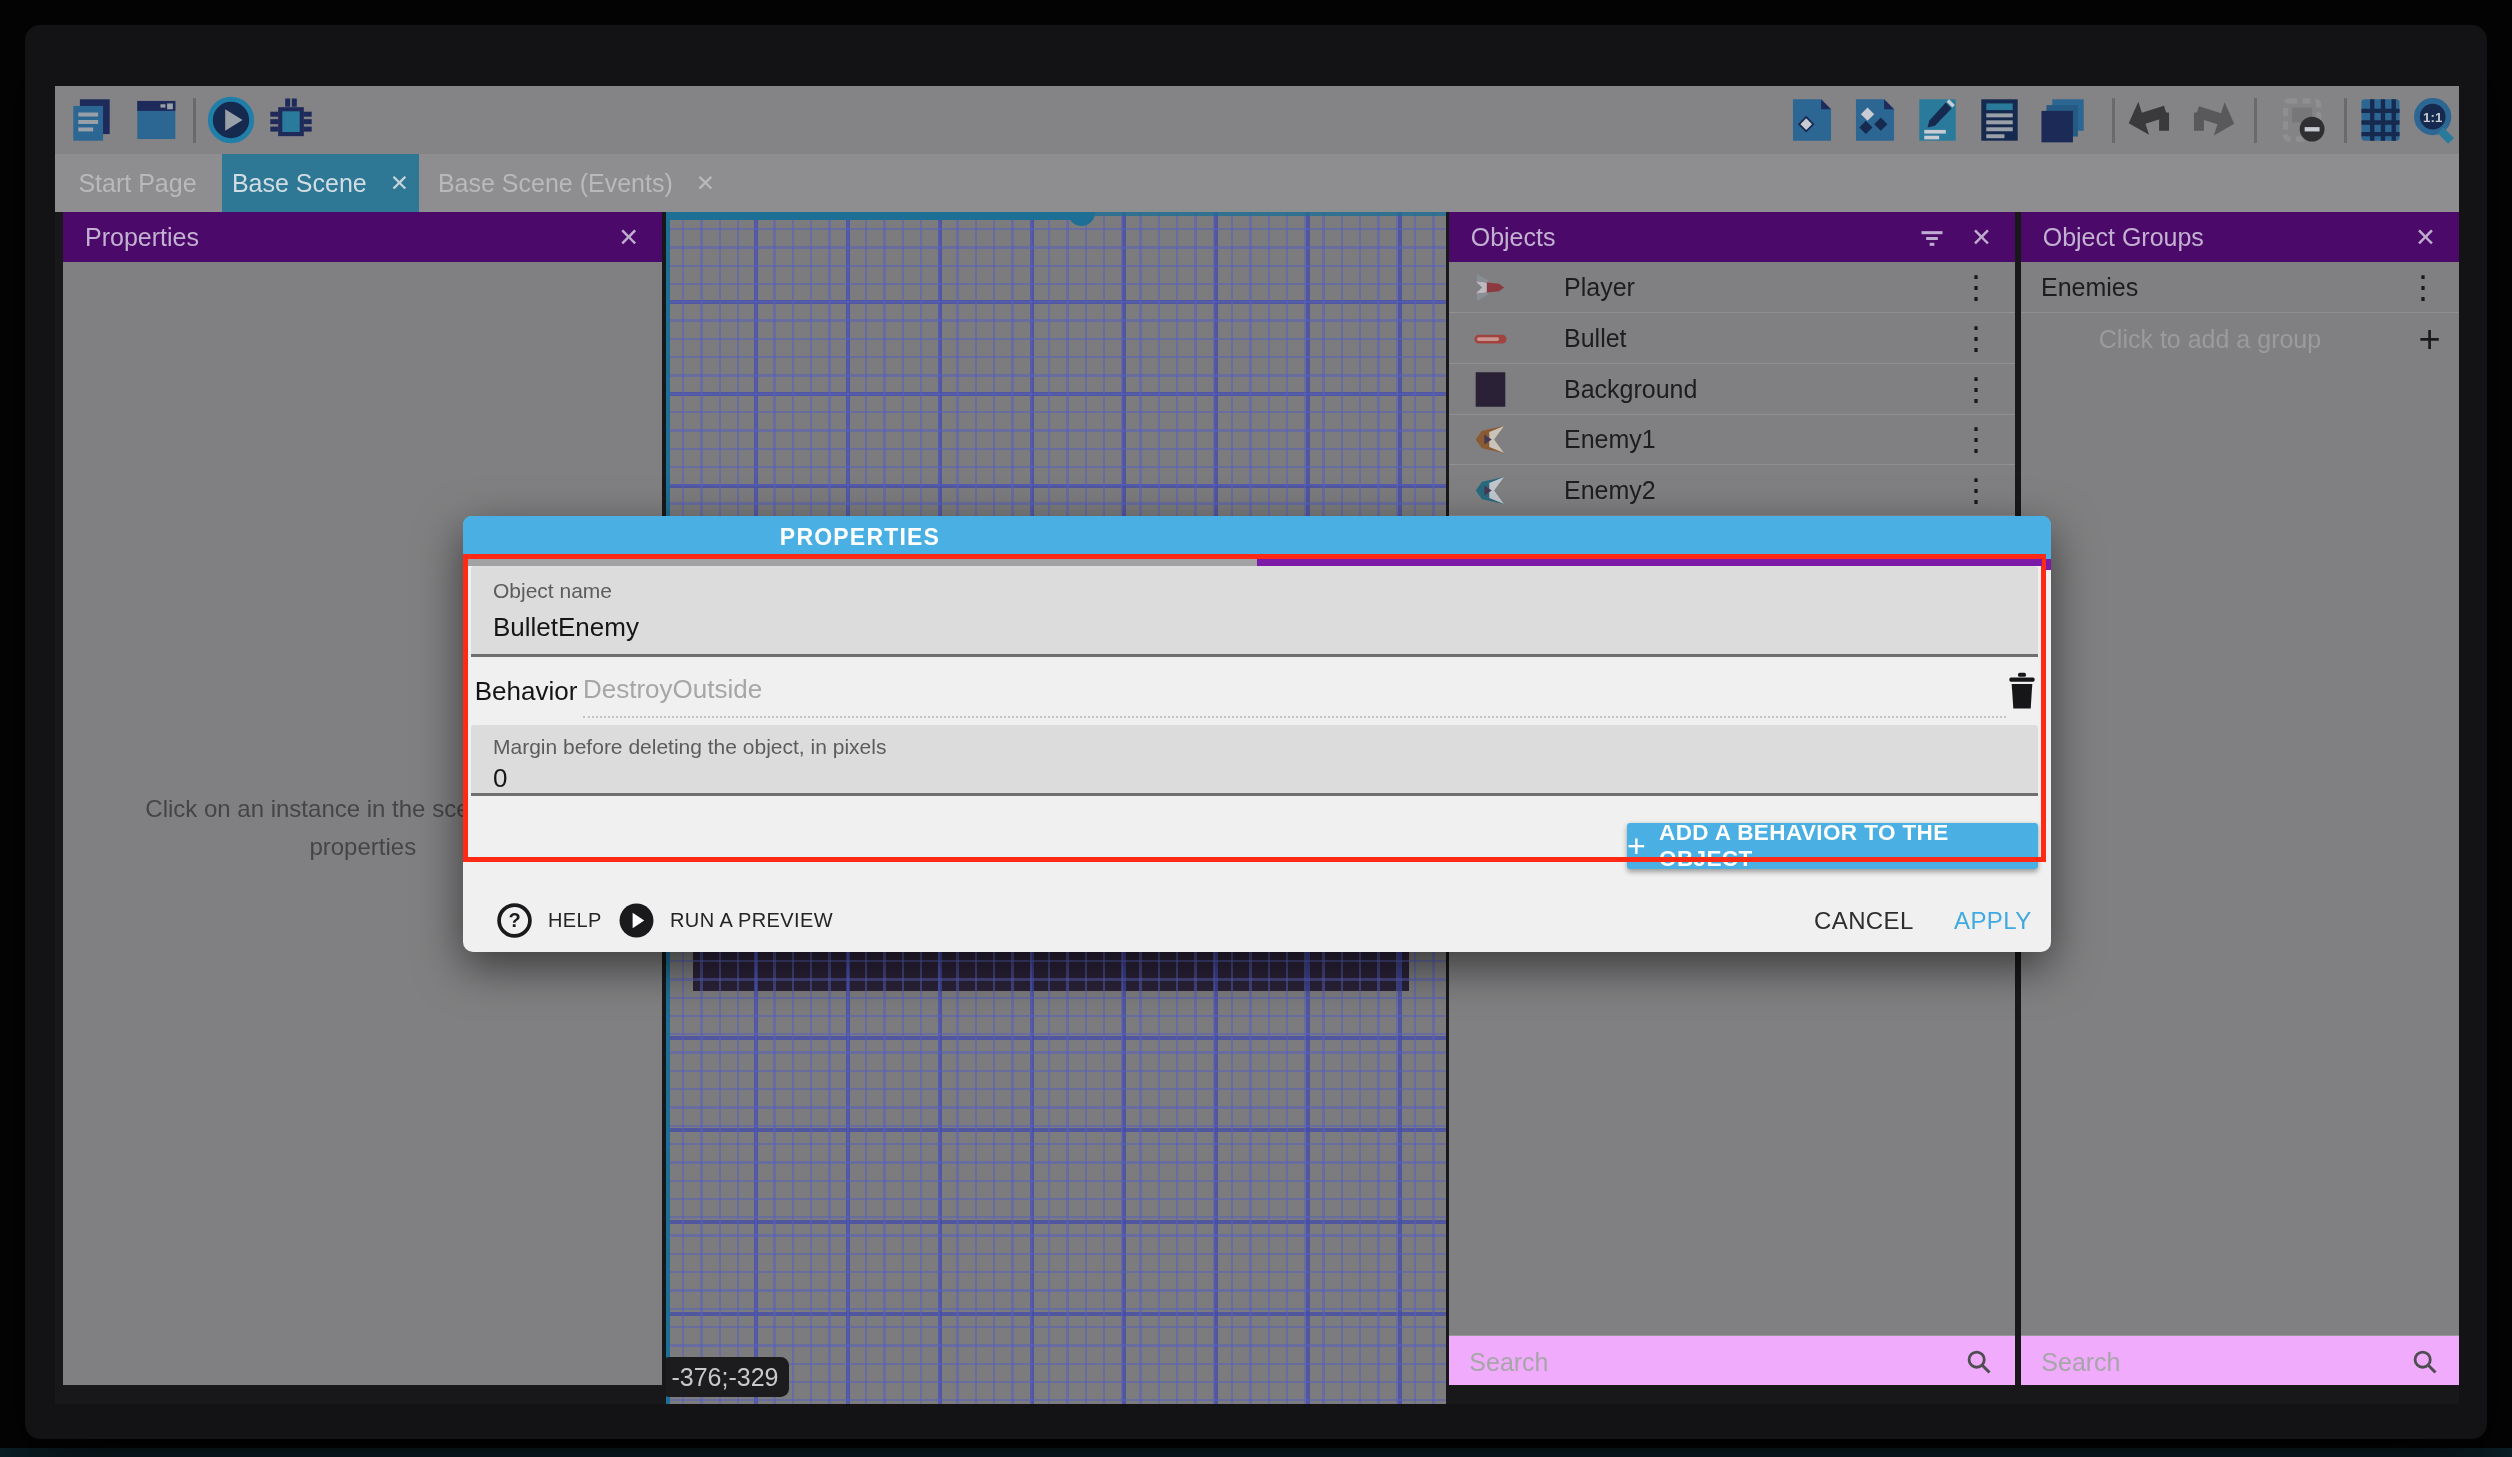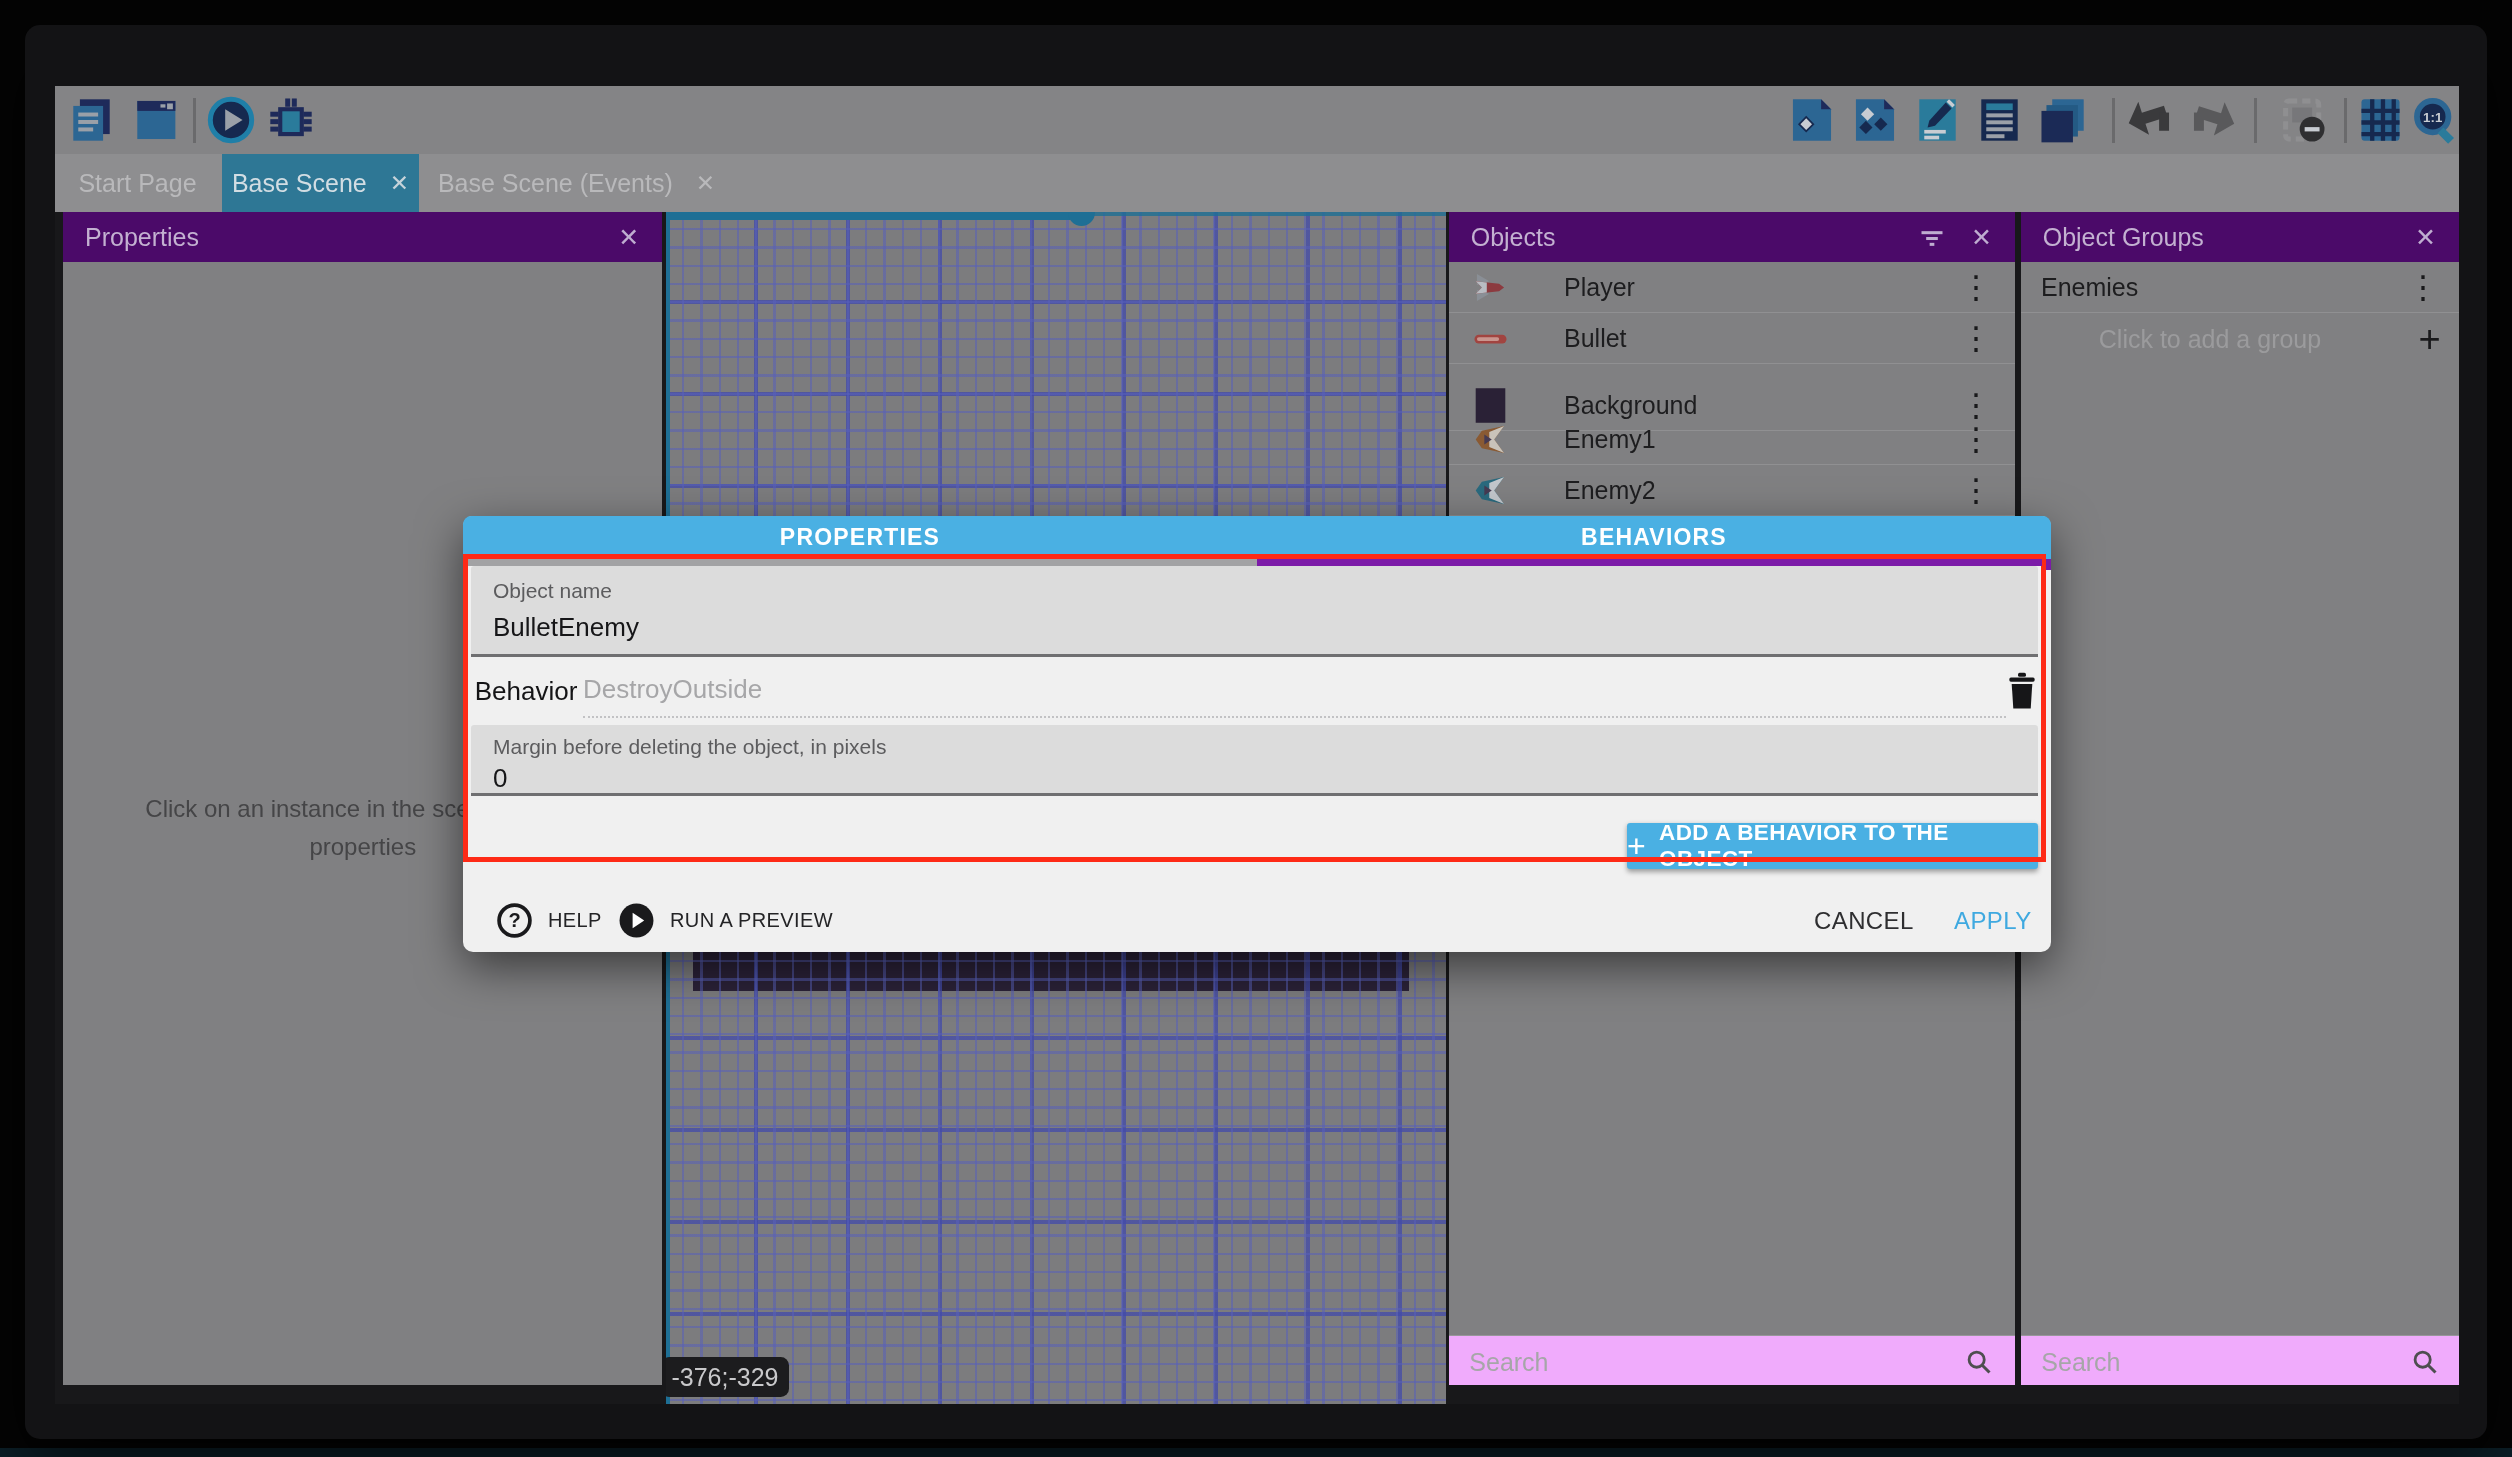--- a/index.html
+++ b/index.html
@@ -260,21 +260,21 @@
         <span class="dots" style="right:23px;">⋮</span>
       </div>
       <div class="prow" style="top:101px;">
         <svg class="objicon" viewBox="0 0 30 30">
           <rect x="2" y="12" width="26" height="7" rx="3.5" fill="#a14440"></rect>
           <rect x="4" y="14" width="18" height="3" rx="1.5" fill="#c9958e"></rect>
         </svg>
         <span class="rowlabel objlabel-pos">Bullet</span>
         <span class="dots" style="right:23px;">⋮</span>
       </div>
-      <div class="prow" style="top:168px;">
+      <div class="prow" style="top:152px;">
         <svg class="objicon" viewBox="0 0 30 30">
           <rect x="3" y="1" width="24" height="28" fill="#2a2136"></rect>
         </svg>
         <span class="rowlabel objlabel-pos">Background</span>
         <span class="dots" style="right:23px;">⋮</span>
       </div>
       <div class="prow" style="top:202px;">
         <svg class="objicon" viewBox="0 0 30 30">
           <polygon points="26,4 8,8 3,15 8,22 26,26 18,15" fill="#8a5a33"></polygon>
           <polygon points="26,4 14,9 14,21 26,26 18,15" fill="#c9c3ba"></polygon>
@@ -321,21 +321,20 @@
           <circle cx="10" cy="10" r="6.5" fill="none" stroke="#4e4e50" stroke-width="2.4"></circle>
           <line x1="15" y1="15" x2="21" y2="21" stroke="#4e4e50" stroke-width="2.6"></line>
         </svg>
       </div>
     </div>
   </div>
 
   <div class="dialog">
     <div class="dlg-head">
       <div class="dlg-tab" style="left:0;">PROPERTIES</div>
-      <div class="dlg-tab" style="left:50%;">BEHAVIORS</div>
     </div>
     <div class="ind-sliver"></div>
 
     <div class="redbox">
       <div class="ind-left"></div>
       <div class="ind-right"></div>
 
       <div class="field" style="top:6.7px;height:91px;">
         <div class="flabel" style="top:13.3px;">Object name</div>
         <div class="fvalue" style="top:46px;">BulletEnemy</div>

